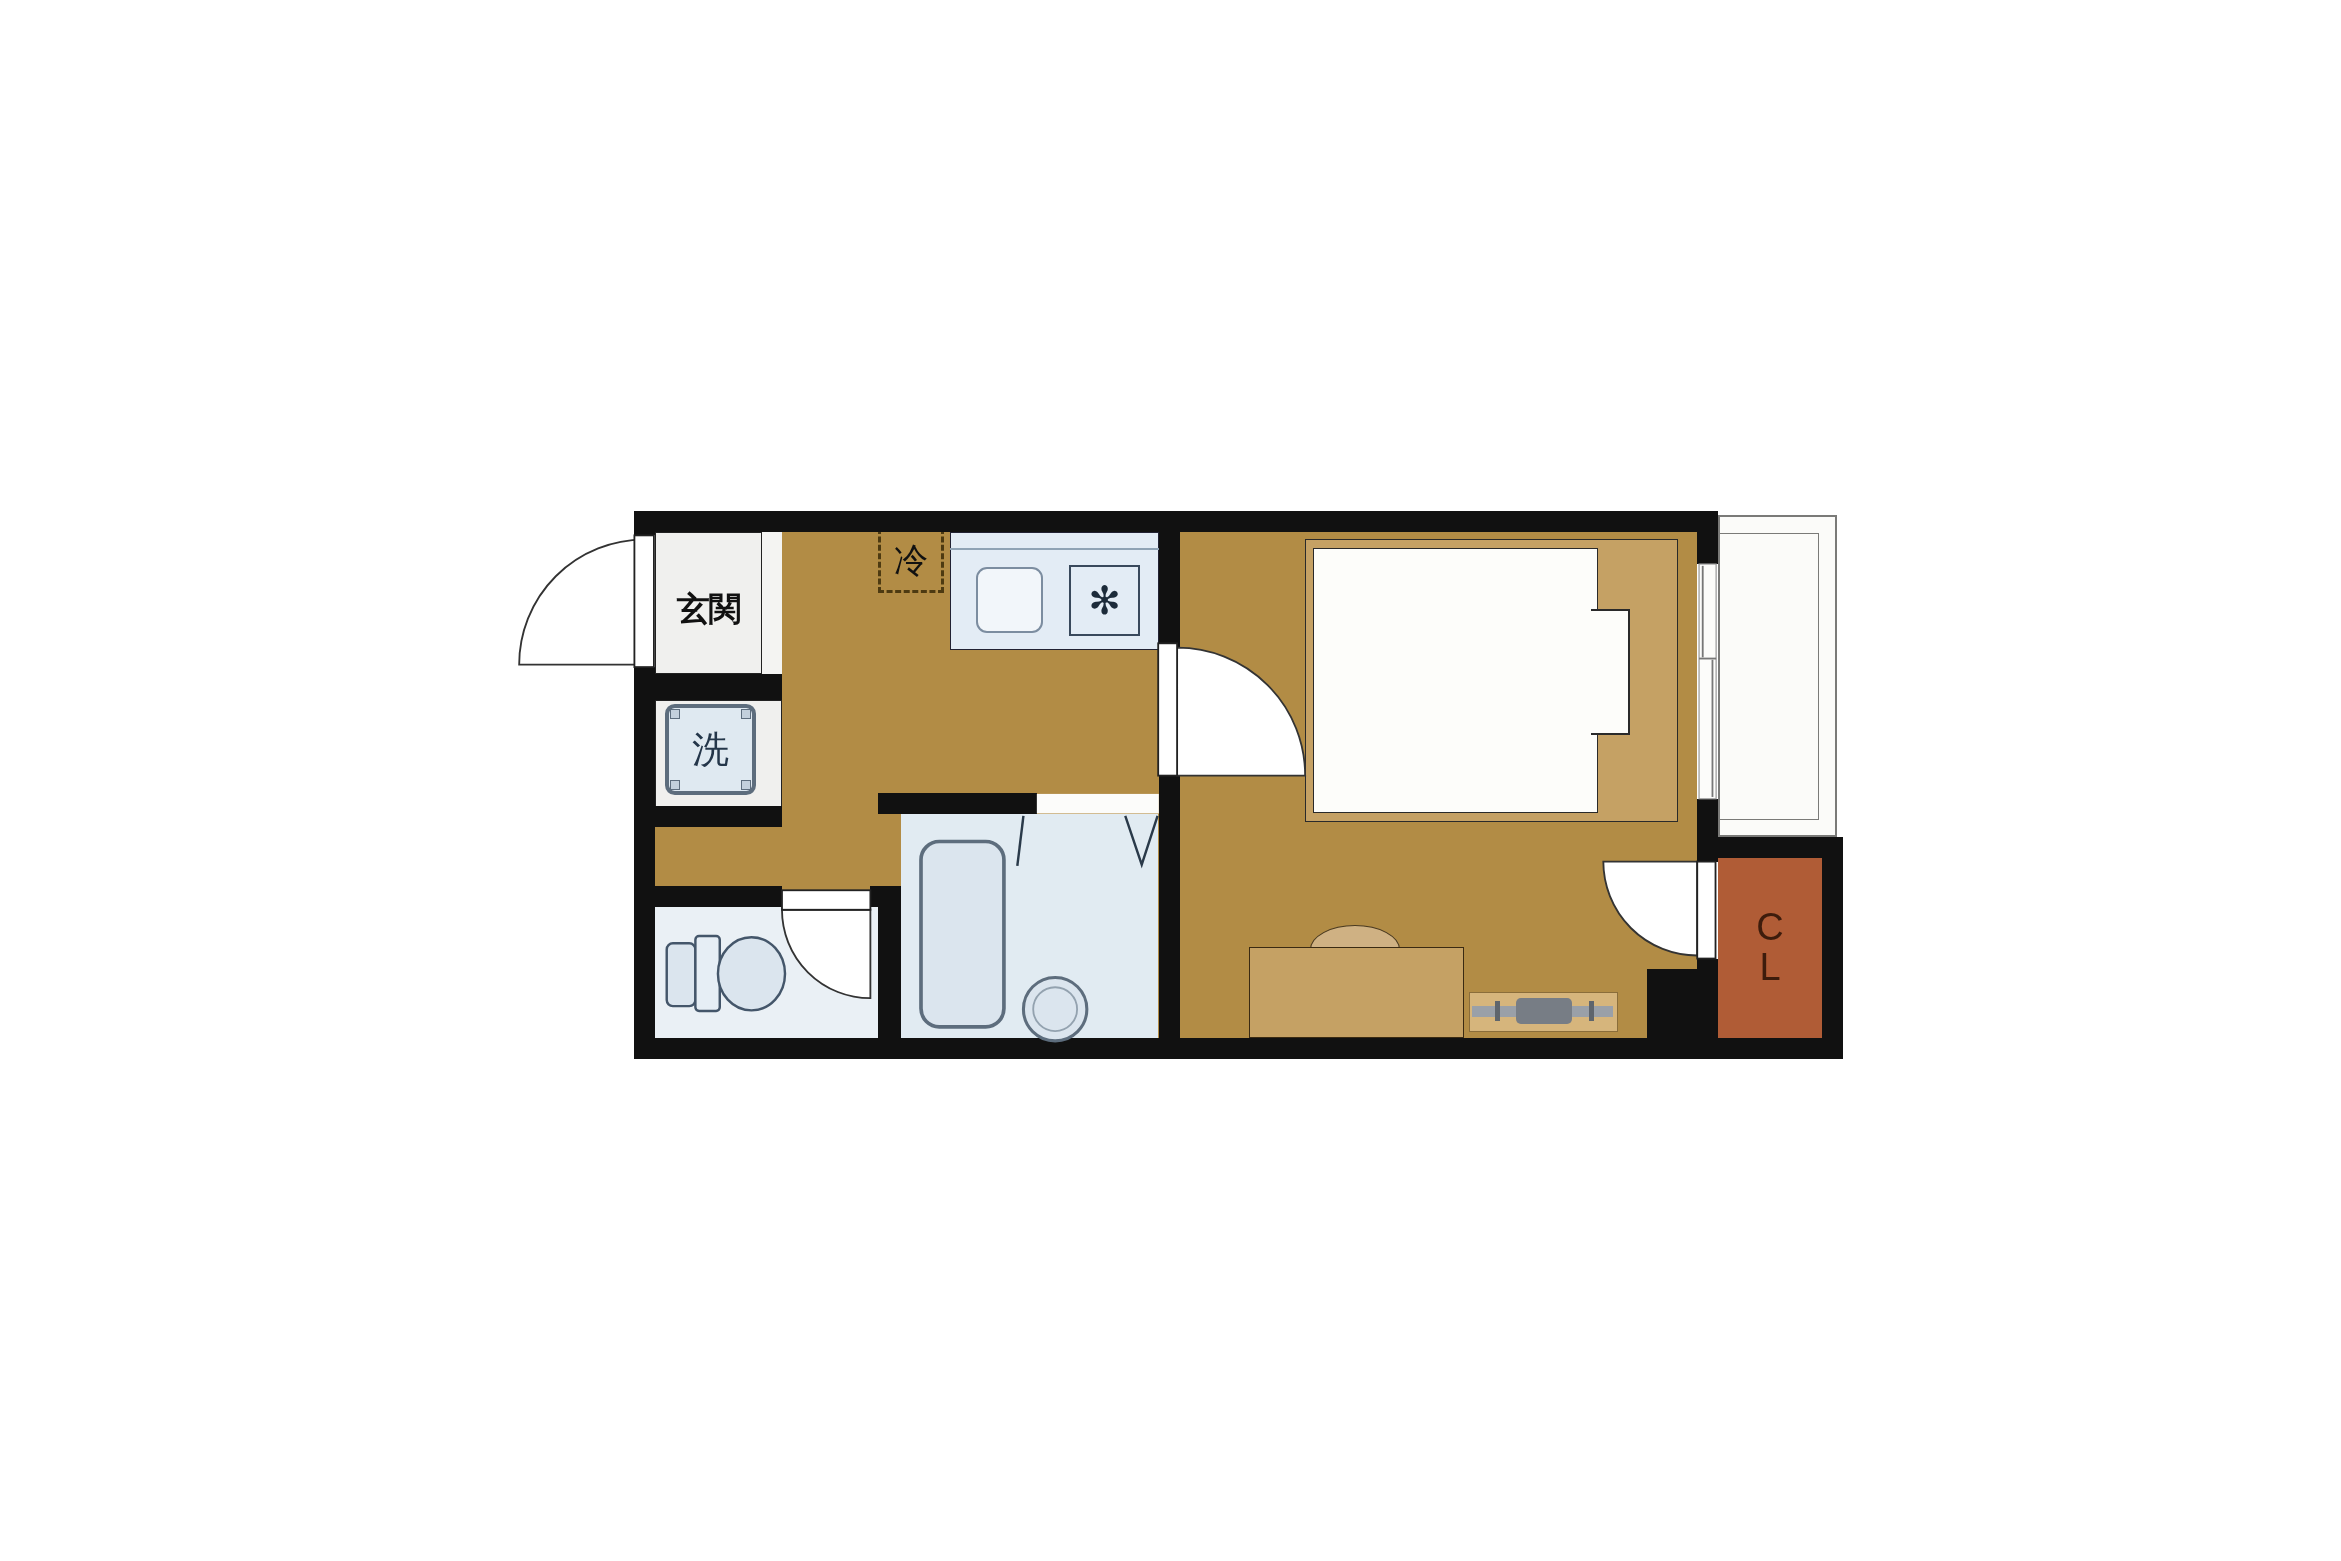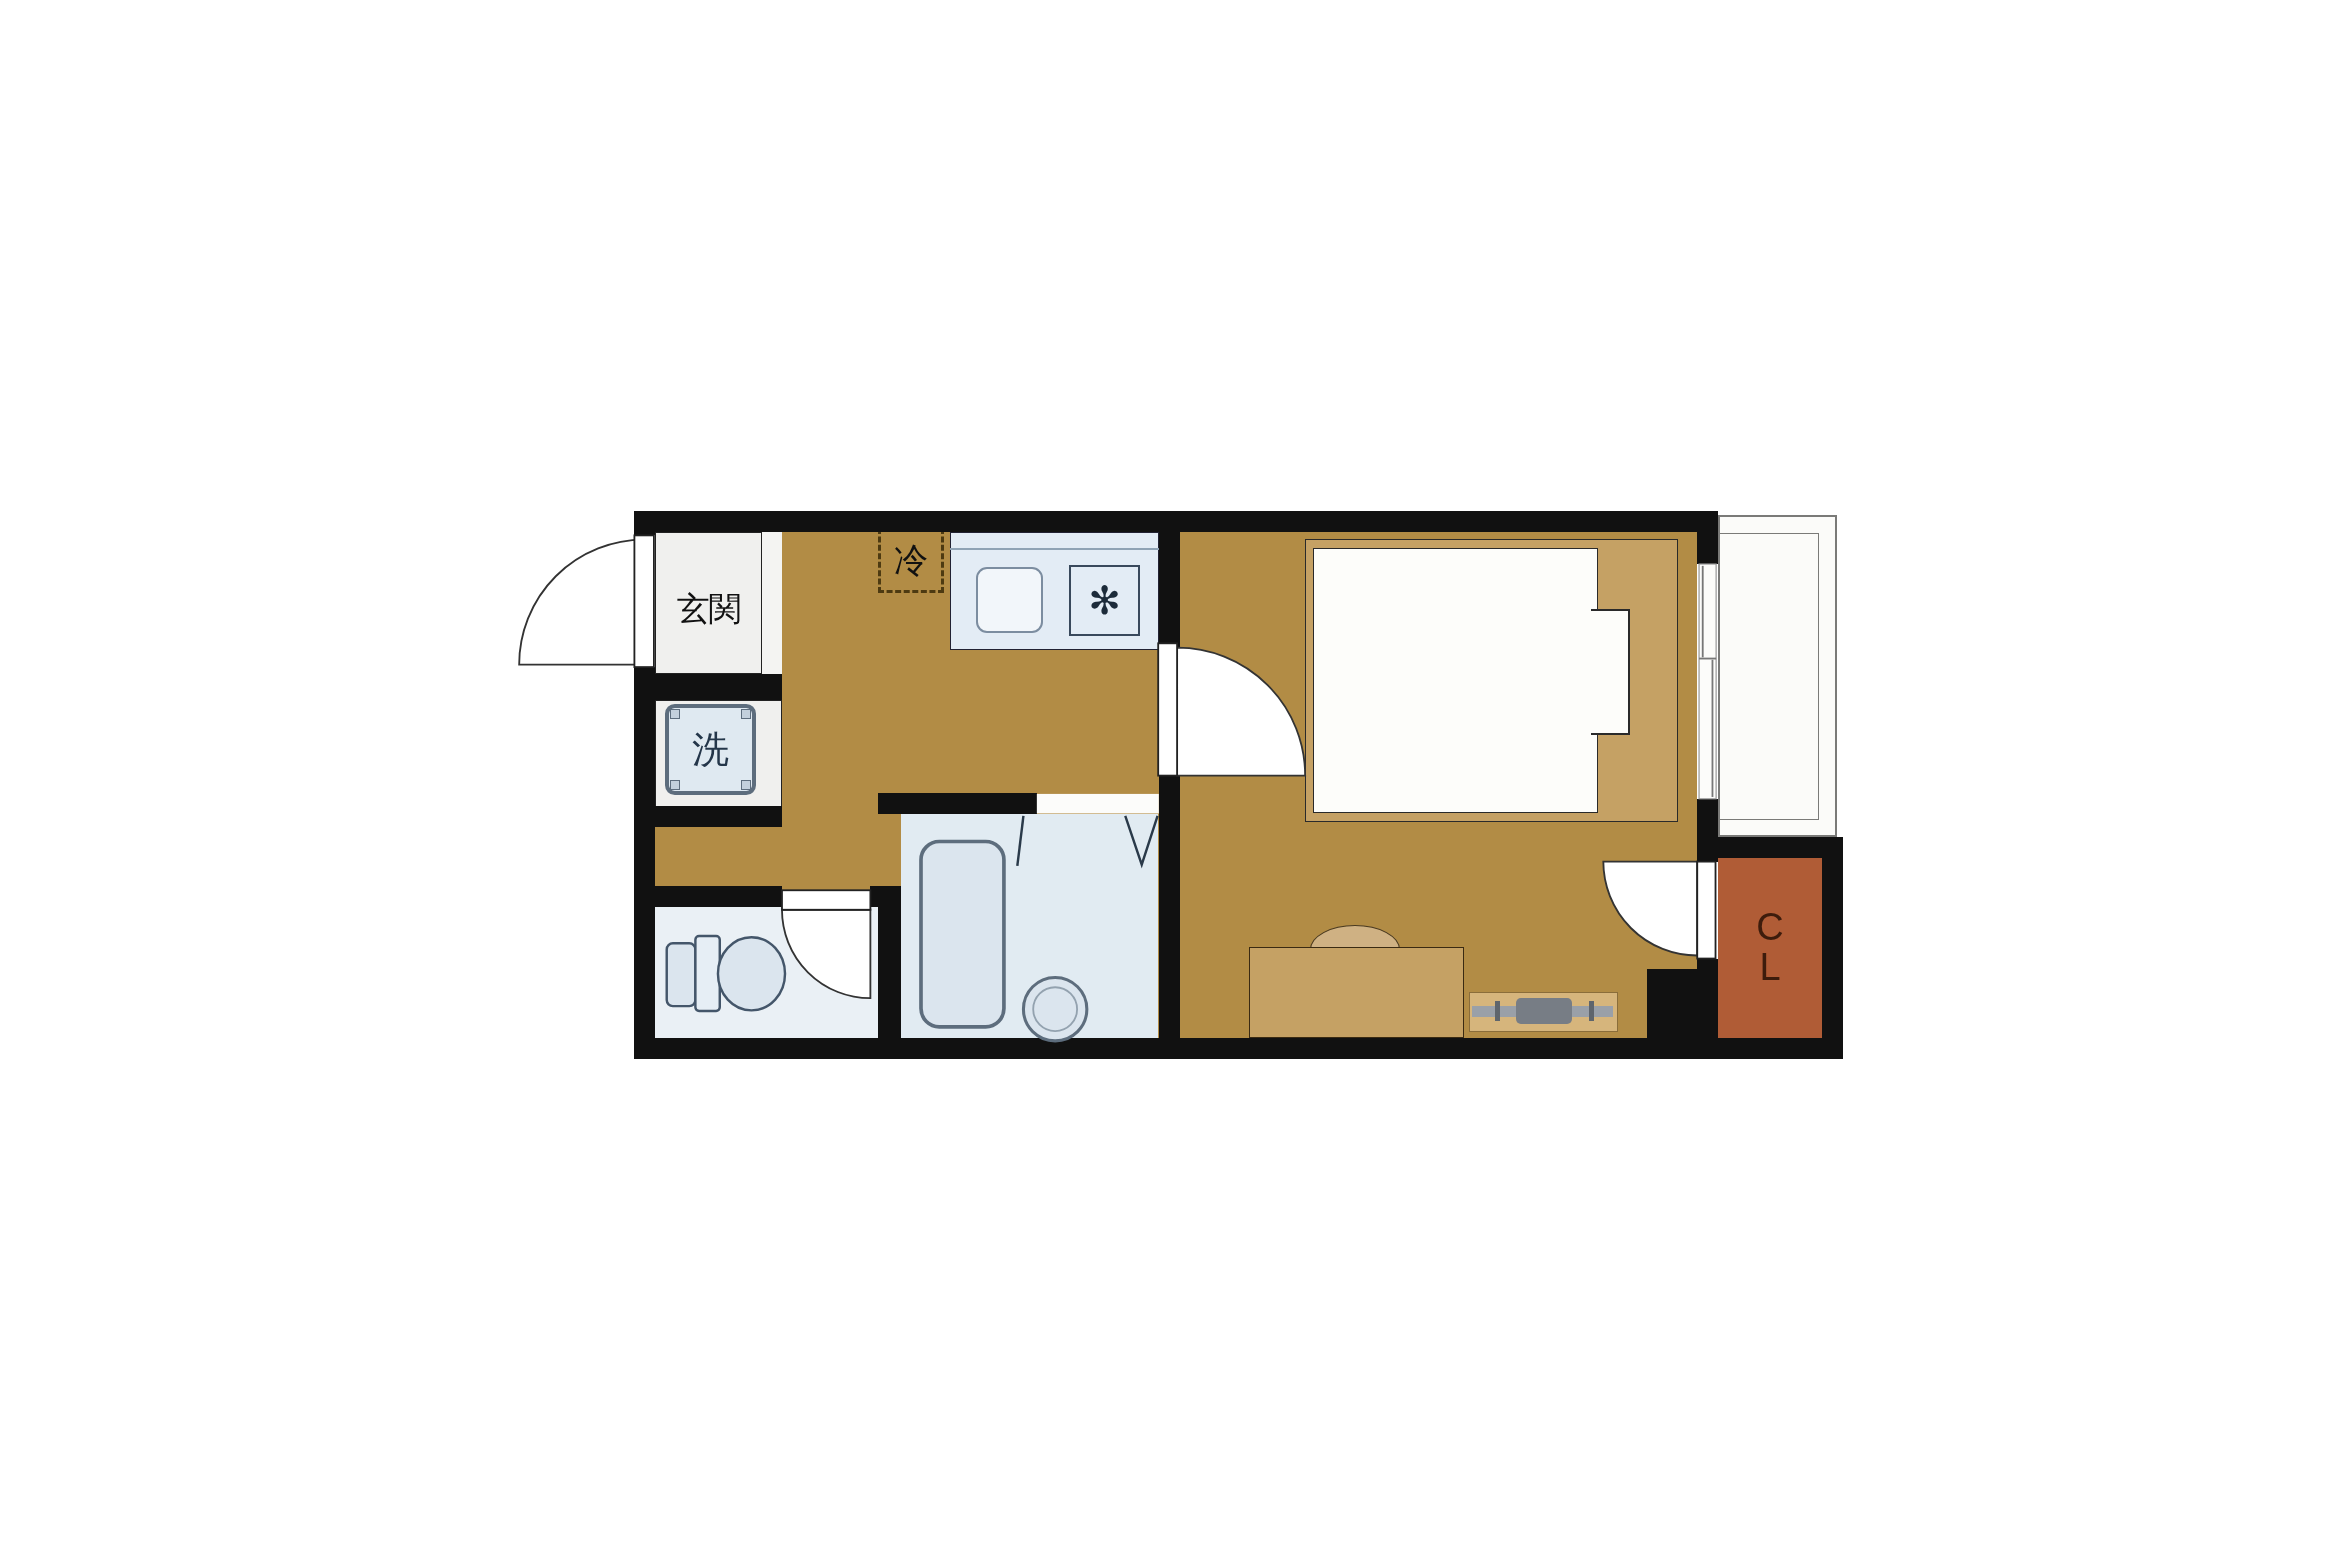--- a/index.html
+++ b/index.html
@@ -25,21 +25,21 @@
   .balcony-inner{left:1718px;top:533px;width:101px;height:287px;border:1.8px solid var(--balcony-line,#8a8a88);}
 
   
   .counter{left:950px;top:532px;width:209px;height:118px;background:#e3ecf5;border:1.8px solid #223;}
   .counter-line{left:950px;top:548px;width:209px;height:2.4px;background:#8fa3b5;}
   .sink{left:976px;top:567px;width:67px;height:66px;background:#f2f6fa;border:2.4px solid #7c8da0;border-radius:11px;}
   .stove{left:1069px;top:565px;width:71px;height:71px;border:2.4px solid #39495c;font-size:39px;color:#1c2b3a;}
   .fridge{left:878px;top:528px;width:66px;height:65px;border:3px dashed #4d3a11;font-size:34px;font-weight:500;}
 
   
-  .entrance-label{left:655px;top:532px;width:107px;height:154px;font-size:33px;font-weight:400;letter-spacing:-1.2px;}
+  .entrance-label{left:655px;top:532px;width:107px;height:154px;font-size:33px;font-weight:700;letter-spacing:-1.2px;}
   .washer-box{left:665px;top:704px;width:91px;height:91px;background:#dfe9f1;border:4.3px solid var(--fixture-stroke,#5d6d7d);
               border-radius:9.8px;font-size:37px;color:#24364a;}
   .washer-corner{position:absolute;width:9.8px;height:9.8px;background:#c3d0dc;border:1.2px solid #5d6d7d;box-sizing:border-box;}
   .wc-tl{left:1.2px;top:1.2px;} .wc-tr{right:1.2px;top:1.2px;} .wc-bl{left:1.2px;bottom:1.2px;} .wc-br{right:1.2px;bottom:1.2px;}
 
   
   .bed-frame{left:1305px;top:539px;width:373px;height:283px;background:var(--furniture-tan,#c5a164);border:1.8px solid #2a2a2a;}
   .mattress{left:1313px;top:548px;width:285px;height:265px;background:#fdfdfa;border:1.8px solid #2a2a2a;}
   .pillow{left:1591px;top:609px;width:39px;height:126px;background:#fdfdfa;border:2.4px solid #2a2a2a;border-left:none;}
   .chair{left:1310px;top:925px;width:90px;height:49px;background:#cfb183;border:1.8px solid #4a3a20;border-radius:50%;}

